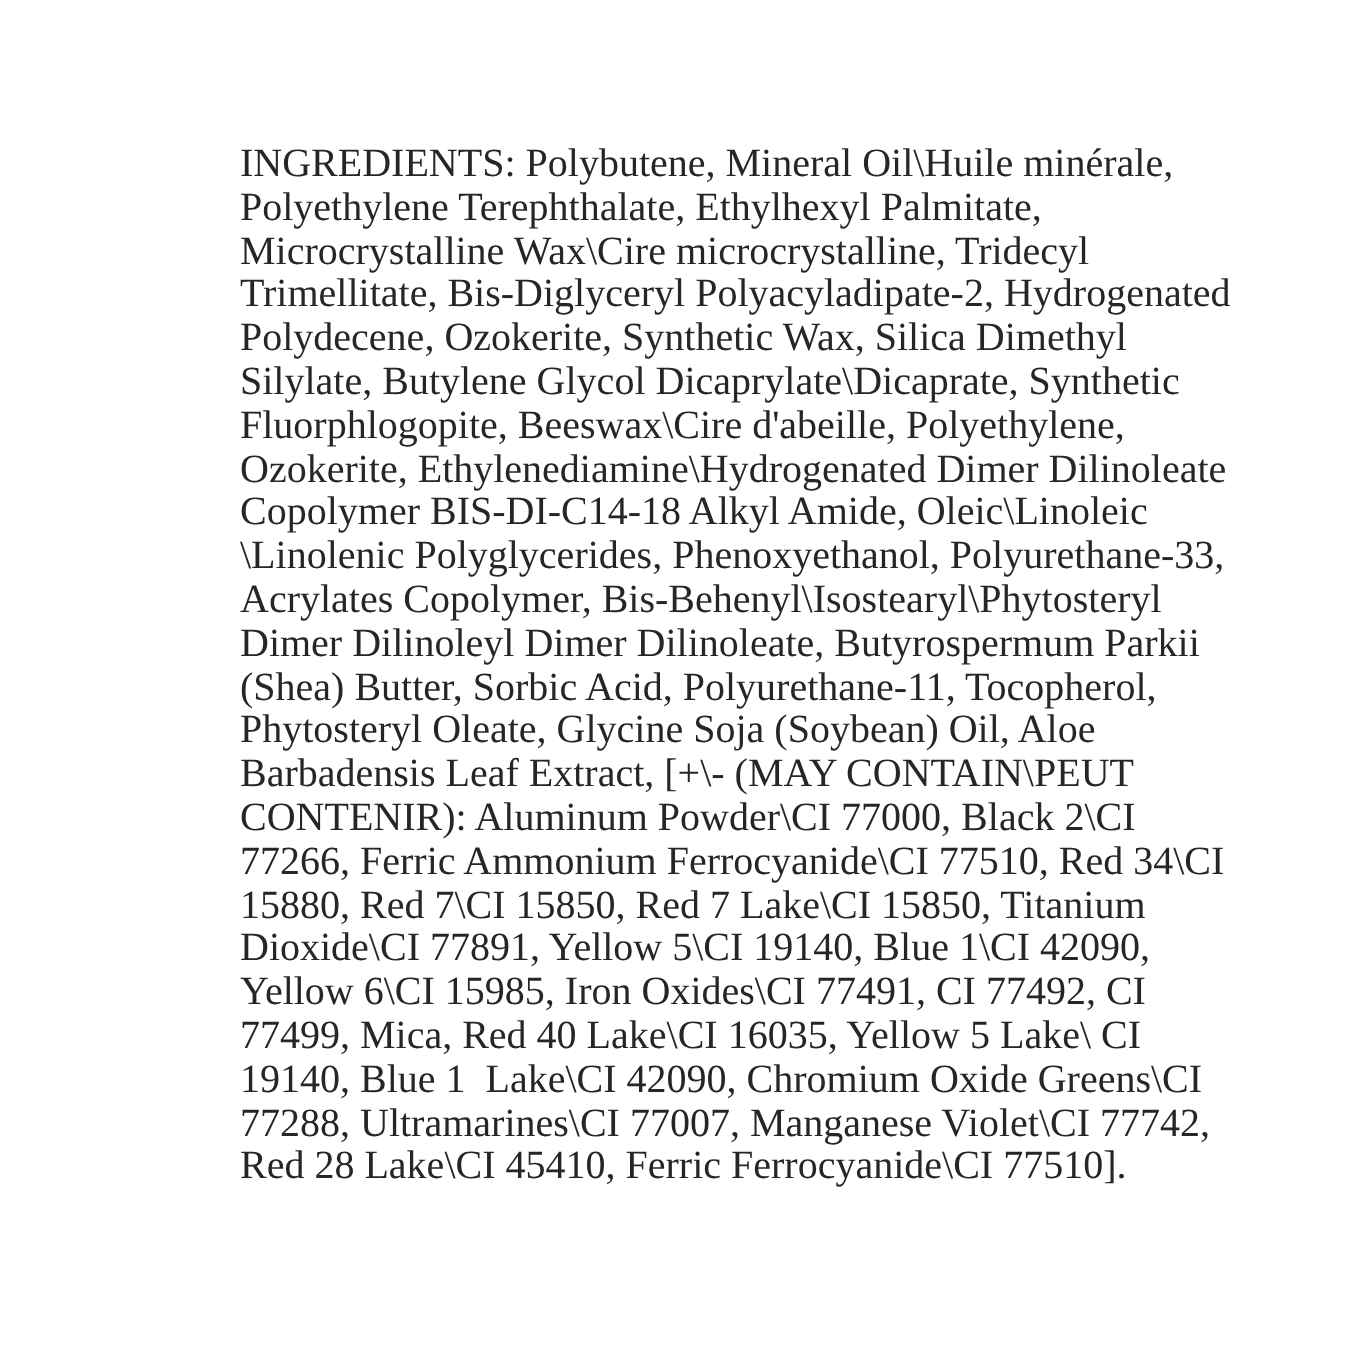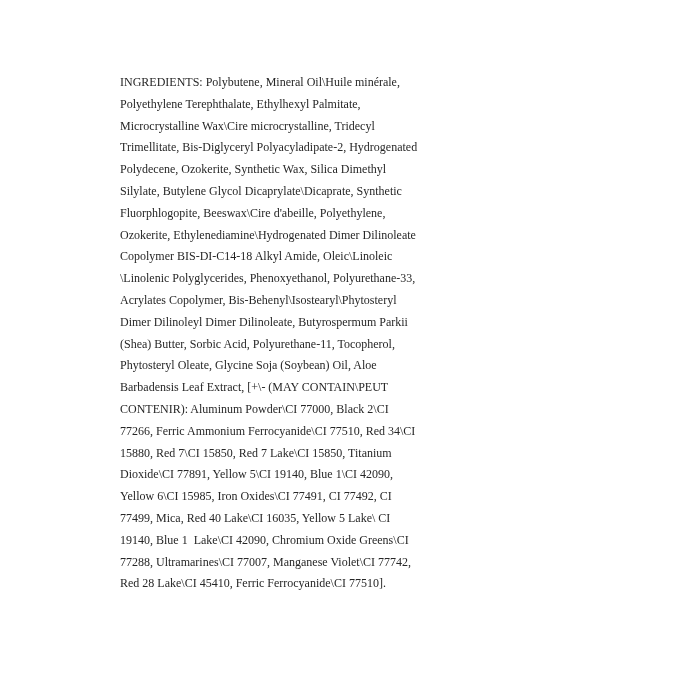--- a/index.html
+++ b/index.html
@@ -18,21 +18,21 @@
     inset: 0;
     background: #ffffff;
   }
   .ingredients {
     position: absolute;
     left: 120px;
     top: 72px;
     width: 550px;
     margin: 0;
     font-family: "Liberation Serif", "DejaVu Serif", serif;
-    font-size: 12px;
+    font-size: 20px;
     line-height: 21.8px;
     color: #262626;
     white-space: pre;           
     letter-spacing: 0px;
     text-rendering: optimizeLegibility;
   }
 </style>
 </head>
 <body>
 

